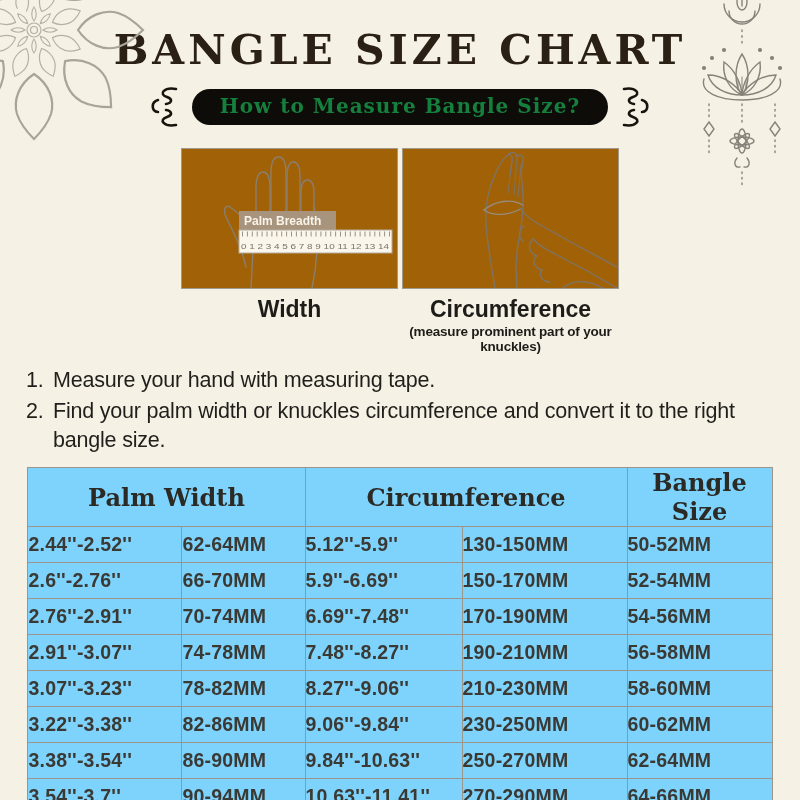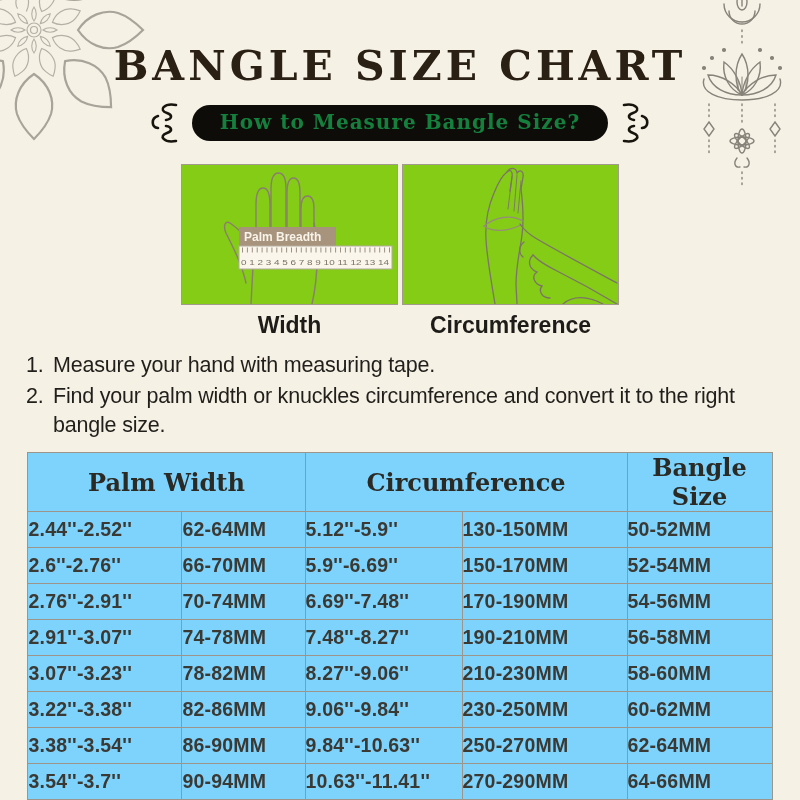--- a/index.html
+++ b/index.html
@@ -9,21 +9,21 @@
     background:#f6f1e5;
     font-family:"Liberation Sans", sans-serif;
     overflow:hidden;
     color:#22211c;
   }
   .ornament { position:absolute; pointer-events:none; }
   #mandala { top:-12px; left:-14px; }
   #lotus { top:0; right:-6px; }
 
   .title {
-    margin-top:42px;
+    margin-top:26px;
     text-align:center;
     font-family:"DejaVu Serif", serif;
     font-size:41px;
     font-weight:600;
     letter-spacing:4px;
     color:#2a2014;
   }
   .pill-row {
     margin-top:11px;
     display:flex; justify-content:center; align-items:center; gap:12px;
@@ -33,21 +33,21 @@
     border-radius:18px; padding:5px 28px 7px;
     font-family:"DejaVu Serif", serif;
     font-size:20px; font-weight:700; letter-spacing:1px;
   }
   .boxes {
     margin-top:19px;
     display:flex; justify-content:center; gap:4px;
   }
   .m-box {
     width:217px; height:141px;
-    background:#84cc16; border:1px solid #a19a8d;
+    background:#a16207; border:1px solid #a19a8d;
   }
   .captions {
     margin:7px auto 7px; width:438px;
     display:flex; gap:4px; text-align:center;
   }
   .captions > div { width:217px; }
   .cap-title { font-size:23px; font-weight:700; color:#1e1c18; }
   .cap-note  { font-size:13.5px; font-weight:700; color:#1e1c18; margin-top:1px; letter-spacing:-0.2px;}
   .instructions {
     width:748px; margin:12px auto 0;
@@ -270,20 +270,21 @@
     </svg>
   </div>
 </div>
 
 <div class="captions">
   <div>
     <div class="cap-title">Width</div>
   </div>
   <div>
     <div class="cap-title">Circumference</div>
+    <div class="cap-note">(measure prominent part of your knuckles)</div>
   </div>
 </div>
 
 <ol class="instructions">
   <li>
     <span class="num">1.</span>
     <span class="txt">Measure your hand with measuring tape.</span>
   </li>
   <li>
     <span class="num">2.</span>

